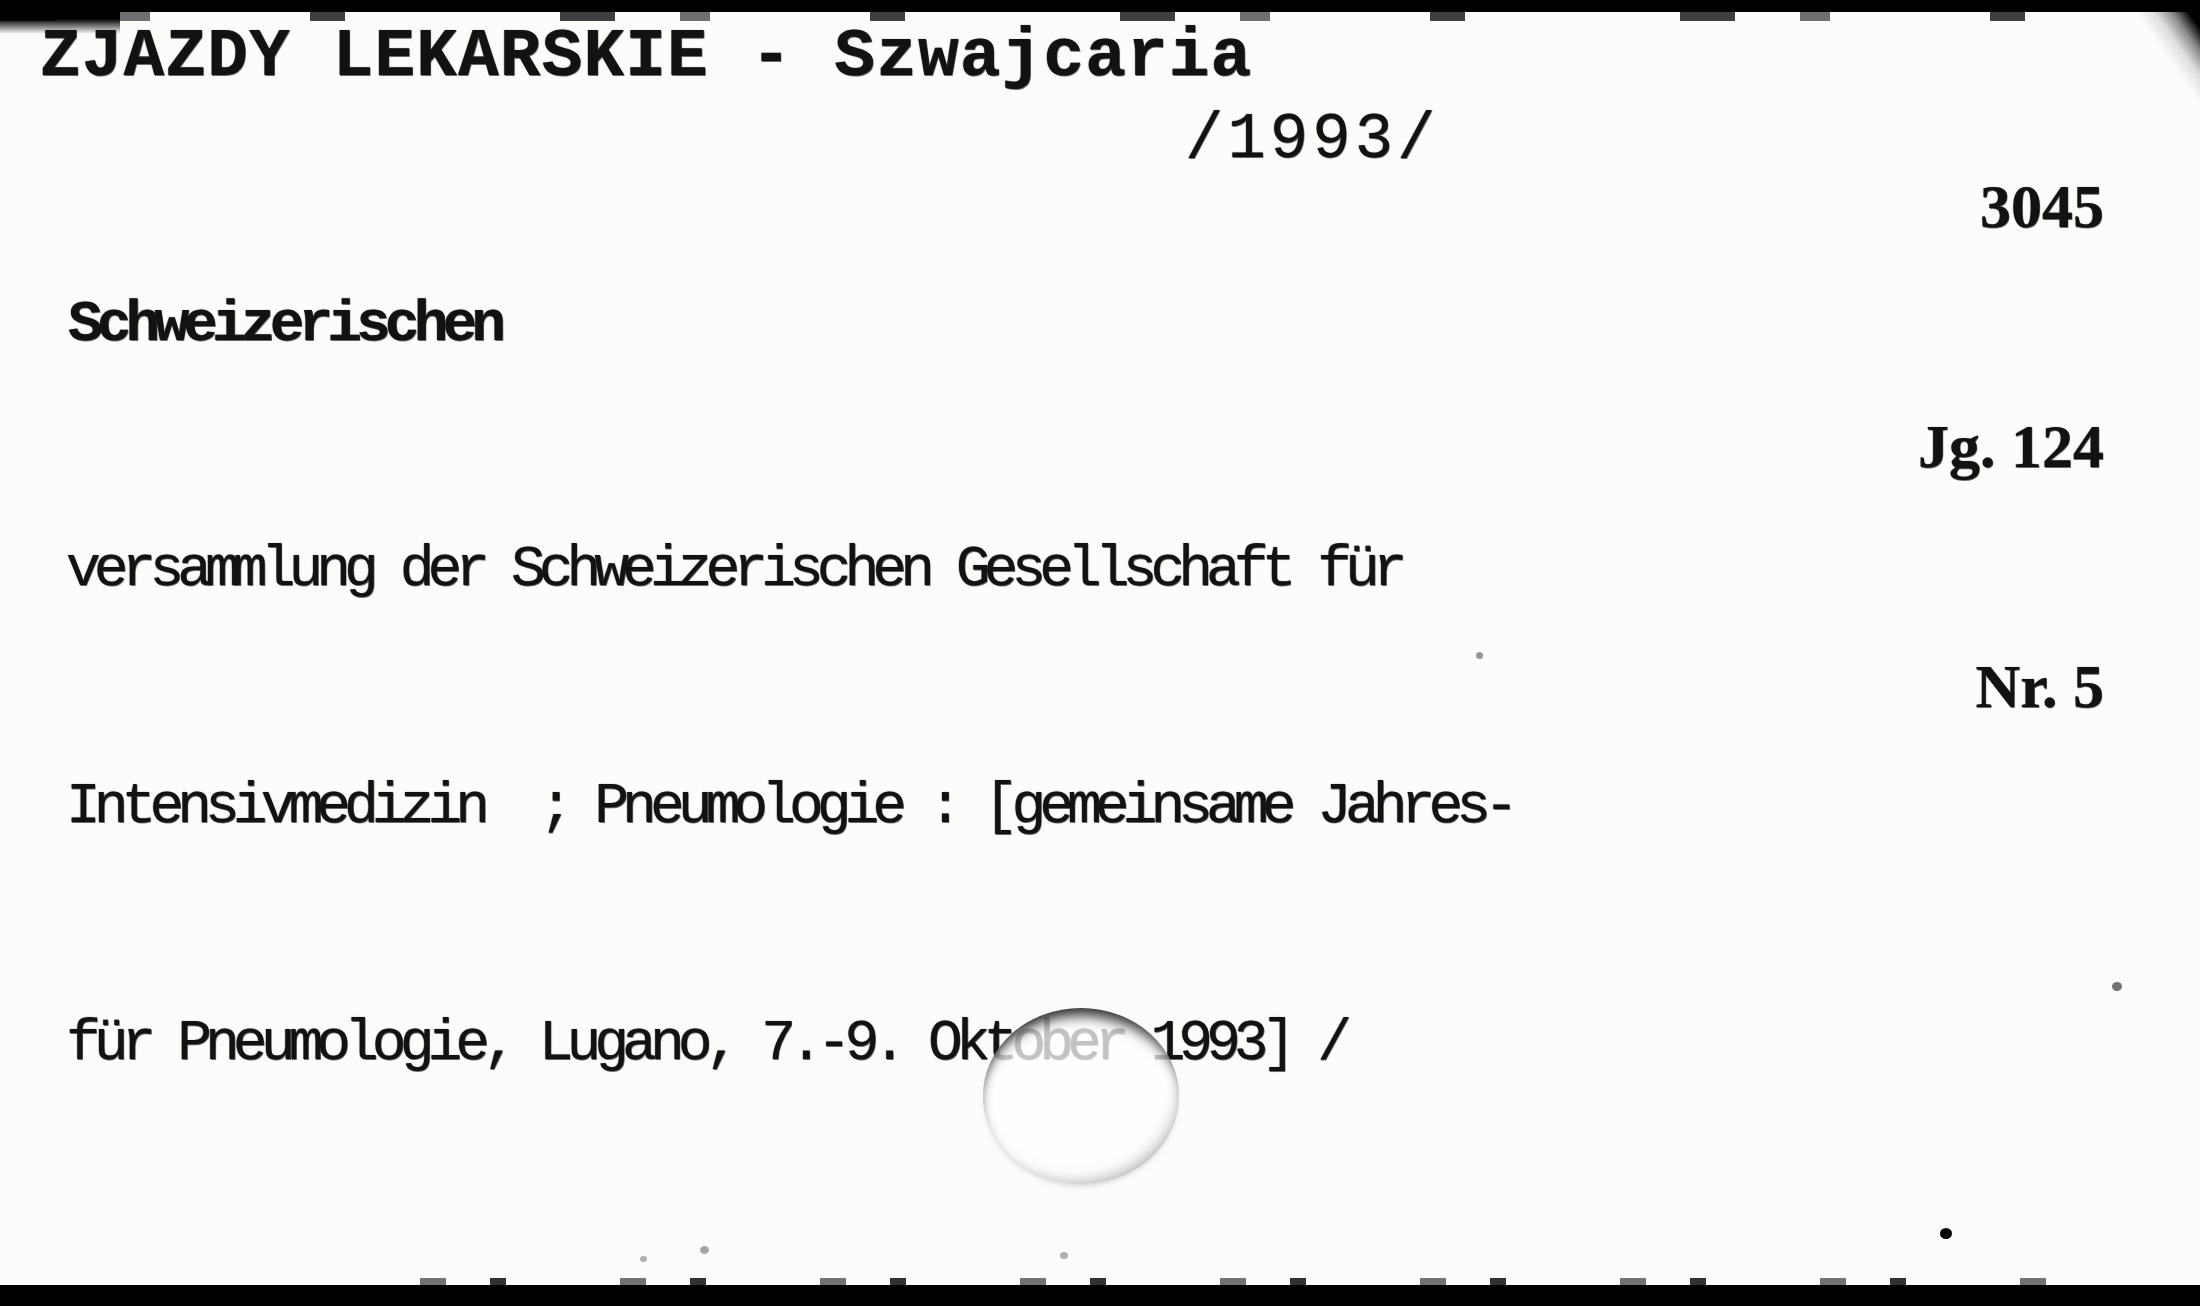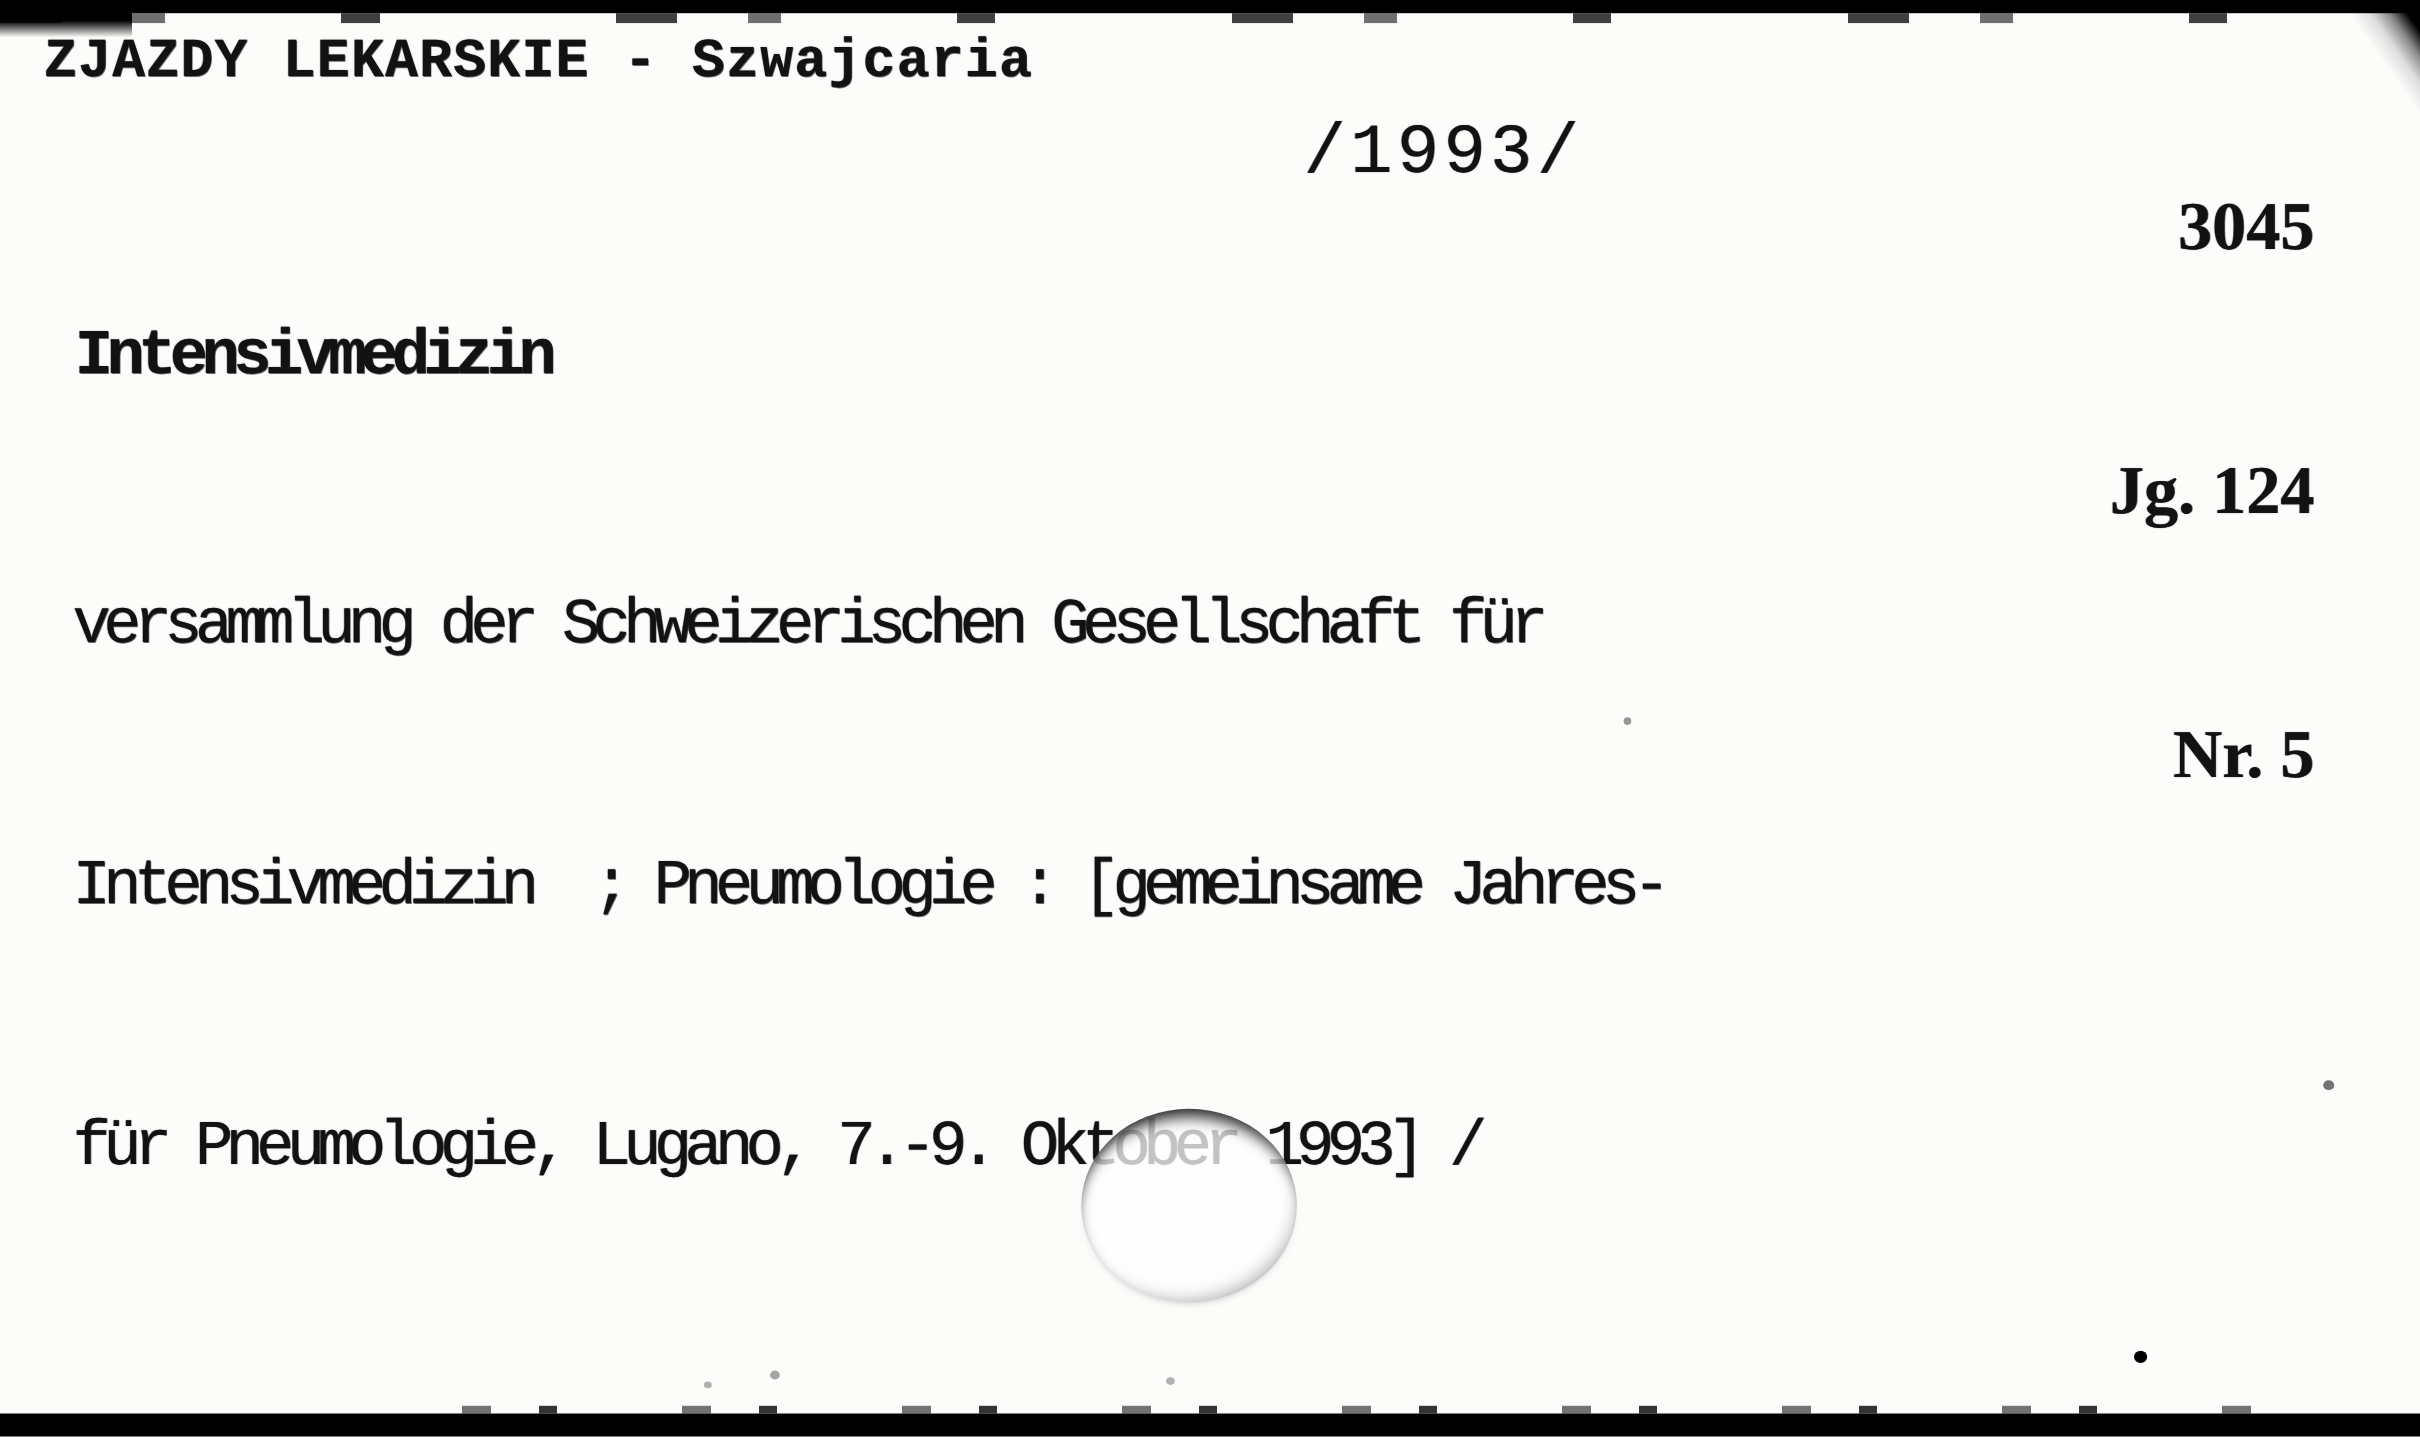--- a/index.html
+++ b/index.html
@@ -45,21 +45,21 @@
     background: linear-gradient(180deg, #000 55%, transparent 100%);
   }
   .corner-tr {
     position: absolute; top: 0; right: 0; width: 95px; height: 170px;
     background: linear-gradient(235deg, #000 16px, rgba(0,0,0,.45) 30px, rgba(0,0,0,.12) 44px, transparent 60px);
   }
 
   
   .subject {
     position: absolute; left: 40px; top: 16px;
-    font-size: 50px; font-weight: bold; line-height: 82px;
+    font-size: 68px; font-weight: bold; line-height: 82px;
     white-space: pre; letter-spacing: 1px;
   }
   .year {
     position: absolute; left: 1185px; top: 104px;
     font-size: 64px; font-weight: normal; letter-spacing: 4px;
     white-space: pre;
   }
   .refcol {
     position: absolute; top: 6px; right: 96px;
     text-align: right;
@@ -112,21 +112,21 @@
 
   <div class="subject ink">ZJAZDY LEKARSKIE - Szwajcaria</div>
   <div class="year ink">/1993/</div>
 
   <div class="refcol ink">
     <div>3045</div>
     <div>Jg. 124</div>
     <div>Nr. 5</div>
   </div>
 
-  <div class="entry-heading ink">Intensivmedizin</div>
+  <div class="entry-heading ink">Schweizerischen</div>
 
   <div class="entry ink">
     <div class="line">versammlung der Schweizerischen Gesellschaft für</div>
     <div class="line">Intensivmedizin  ; Pneumologie : [gemeinsame Jahres-</div>
     <div class="line">für Pneumologie, Lugano, 7.-9. Oktober 1993] /</div>
     
     
     
     
     

